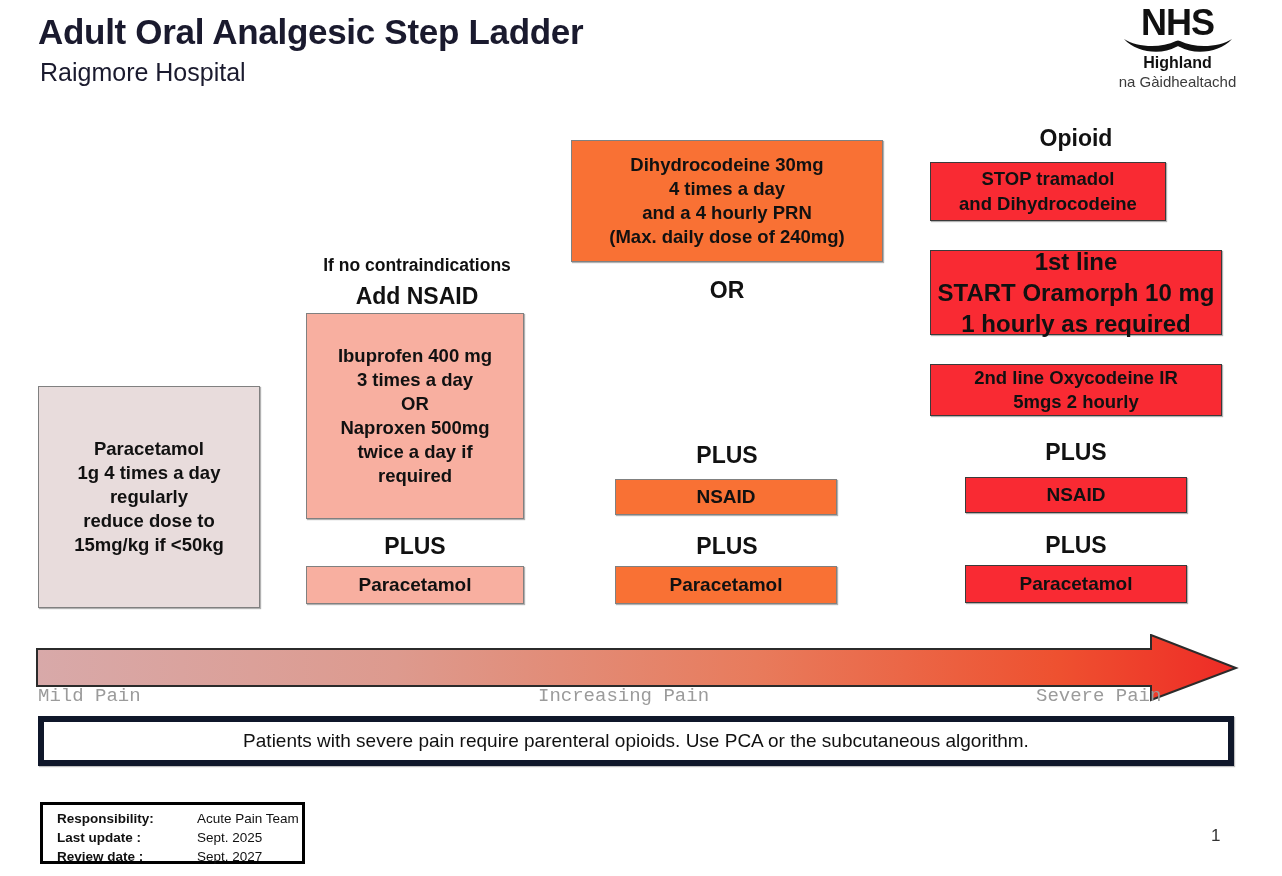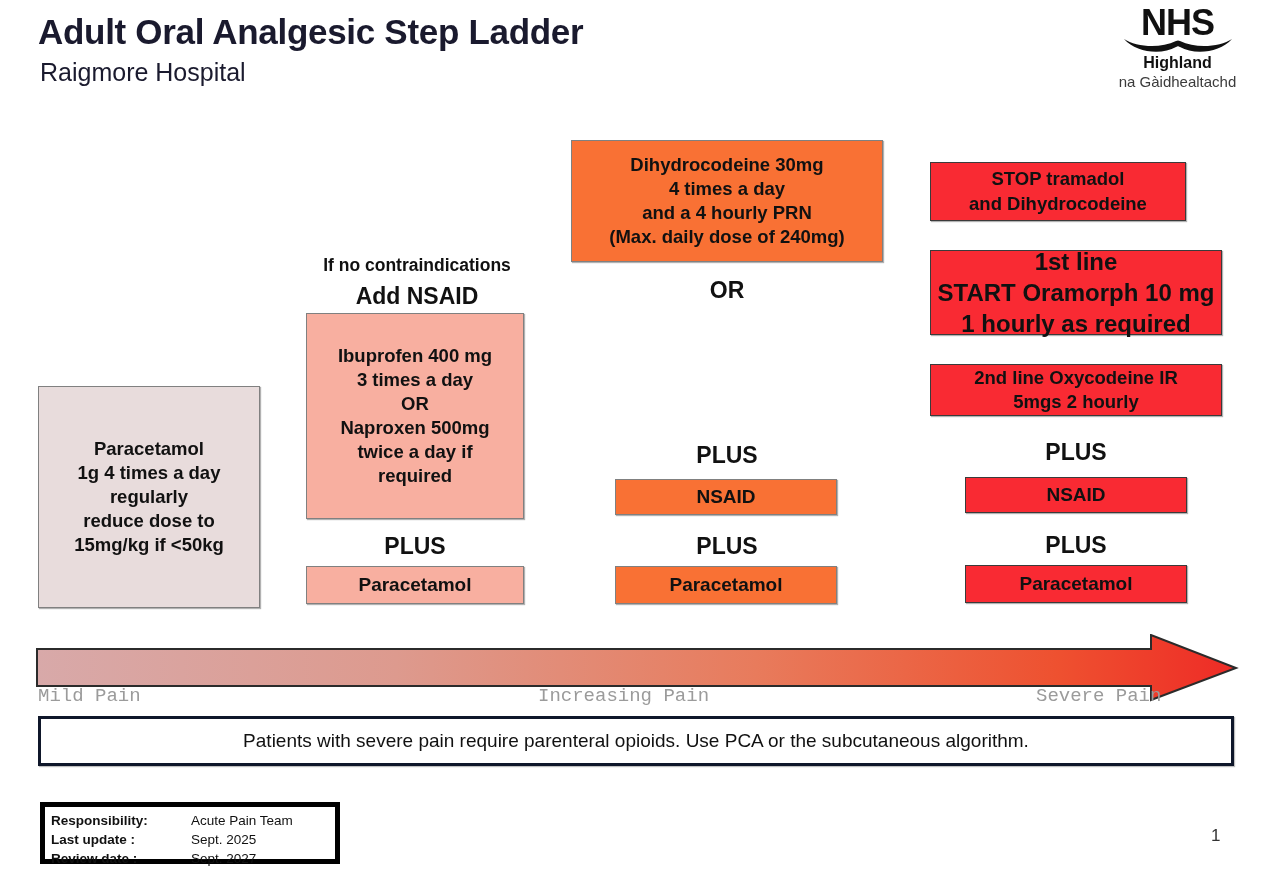--- a/index.html
+++ b/index.html
@@ -114,41 +114,41 @@
   }
 
   
   .notice {
     position: absolute;
     left: 38px;
     top: 716px;
     width: 1196px;
     height: 50px;
     box-sizing: border-box;
-    border: 3px solid #0f172a;
+    border: 6px solid #0f172a;
     box-shadow: 1px 1px 1px rgba(0,0,0,0.25);
     display: flex;
     align-items: center;
     justify-content: center;
     font-size: 19px;
     color: #111111;
     background: #ffffff;
   }
 
   
   .meta {
     position: absolute;
     left: 40px;
     top: 802px;
-    width: 300px;
+    width: 265px;
     height: 62px;
     box-sizing: border-box;
-    border: 5px solid #000000;
-    background: #ffffff;
-    padding: 4px 0 0 6px;
+    border: 3px solid #000000;
+    background: #ffffff;
+    padding: 4px 0 0 14px;
   }
   .meta-row { display: flex; line-height: 1.42; }
   .meta-key {
     width: 140px;
     font-size: 13.5px;
     font-weight: bold;
     color: #111111;
   }
   .meta-val {
     font-size: 13.5px;
@@ -215,22 +215,23 @@
   <div class="step-label" style="left:571px; top:442px; width:312px; font-size:23px;">PLUS</div>
 
   <div class="box" style="left:615px; top:479px; width:222px; height:36px;
               background:#F97134; font-size:19px;">NSAID</div>
 
   <div class="step-label" style="left:571px; top:533px; width:312px; font-size:23px;">PLUS</div>
 
   <div class="box" style="left:615px; top:566px; width:222px; height:38px;
               background:#F97134; font-size:19px;">Paracetamol</div>
 
-
-  <div class="box dark-edge" style="left:930px; top:162px; width:256px; height:59px;
+  <div class="step-label" style="left:930px; top:125px; width:292px; font-size:23px;">Opioid</div>
+
+  <div class="box dark-edge" style="left:930px; top:162px; width:236px; height:59px;
               background:#F92A33; font-size:18.5px; white-space:pre-line;">STOP tramadol
 and Dihydrocodeine</div>
 
   <div class="box dark-edge" style="left:930px; top:250px; width:292px; height:85px;
               background:#F92A33; font-size:24px; white-space:pre-line;">1st line
 START Oramorph 10 mg
 1 hourly as required</div>
 
   <div class="box dark-edge" style="left:930px; top:364px; width:292px; height:52px;
               background:#F92A33; font-size:18.5px; white-space:pre-line;">2nd line Oxycodeine IR

